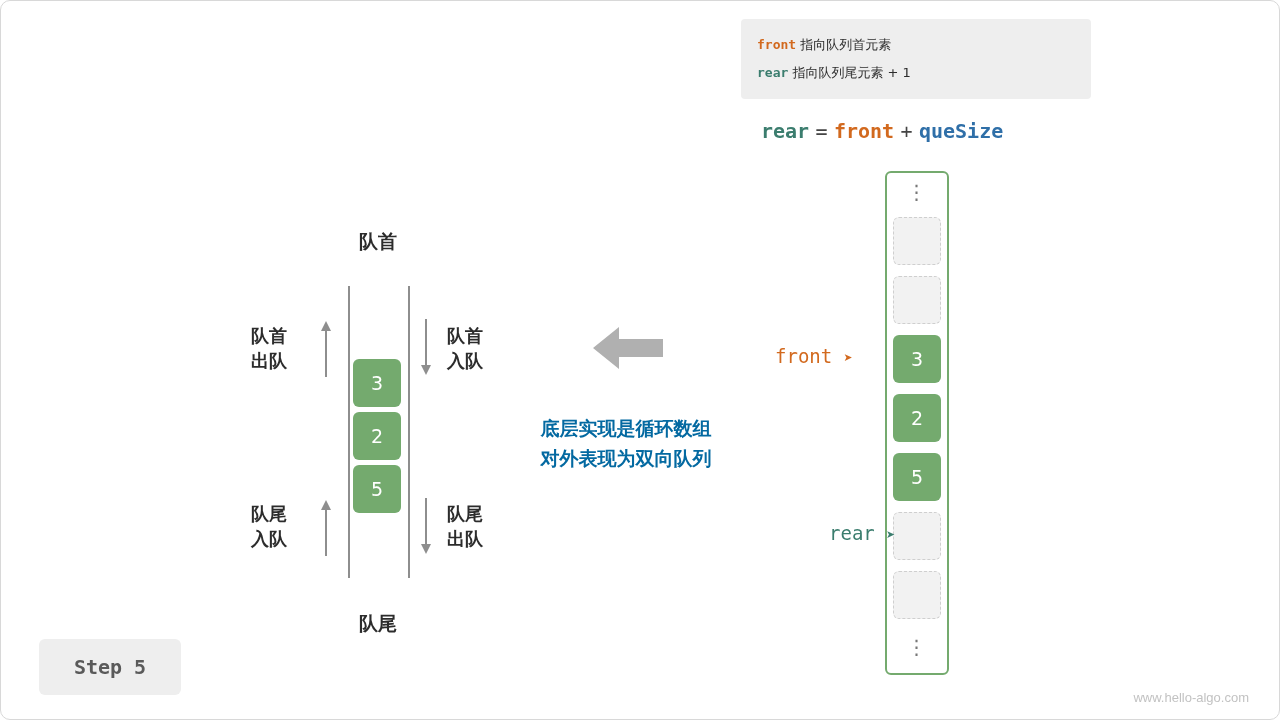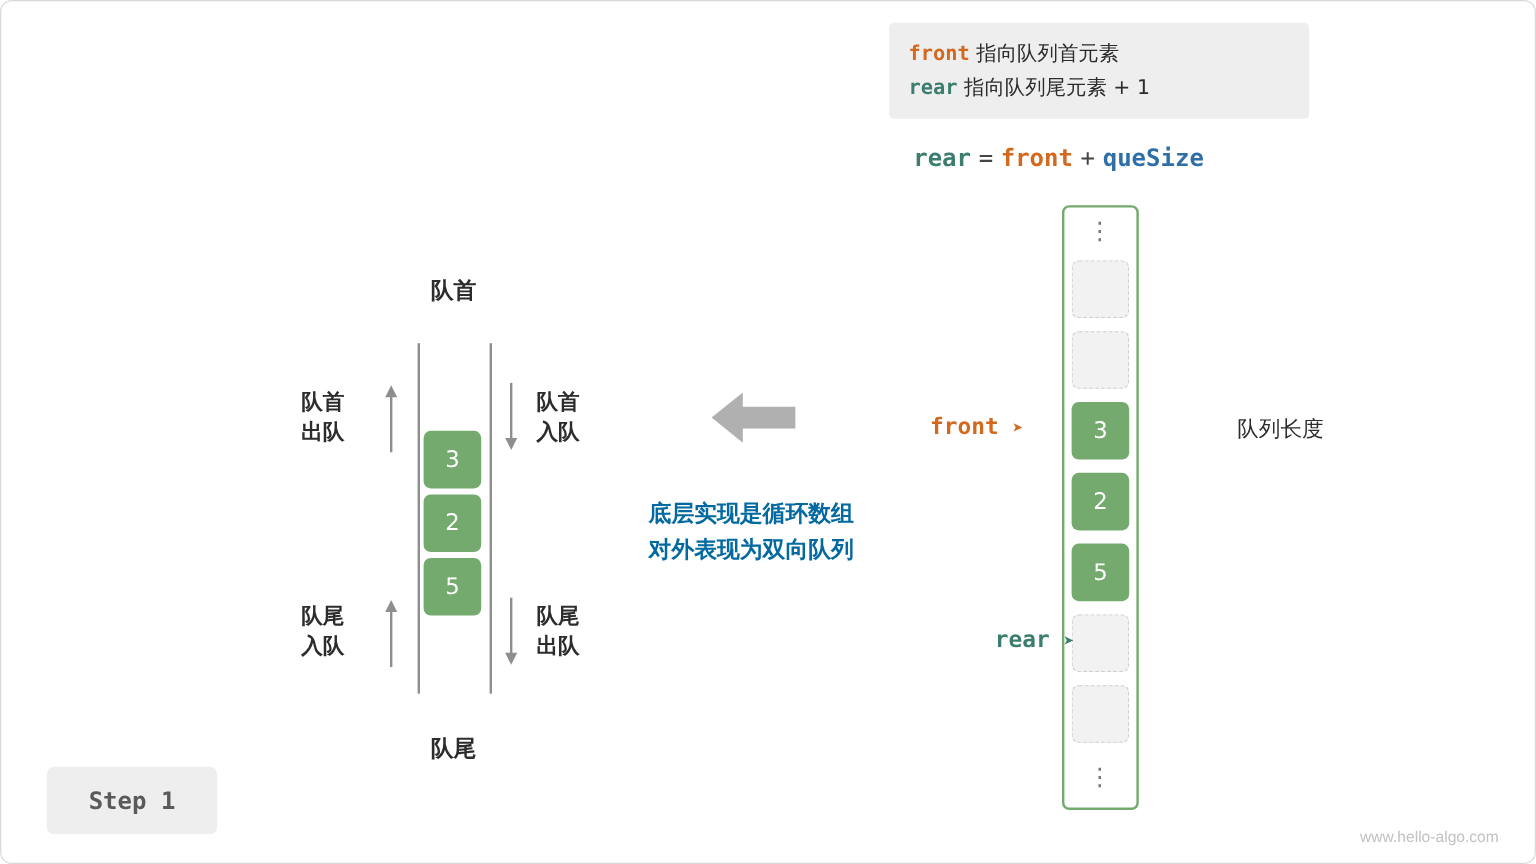--- a/index.html
+++ b/index.html
@@ -28,21 +28,21 @@
     position: absolute;
     left: 740px;
     top: 18px;
     width: 350px;
     padding: 12px 16px;
     box-sizing: border-box;
     background: #eeeeee;
     border-radius: 4px;
   }
   .legend-line {
-    font-size: 17px;
+    font-size: 13px;
     line-height: 28px;
     white-space: nowrap;
     color: #2c2c2c;
     font-family: "DejaVu Sans", "Liberation Sans", sans-serif;
   }
   .kw-front {
     color: #d2691e;
     font-weight: bold;
     font-family: "DejaVu Sans Mono", "Liberation Mono", monospace;
   }
@@ -187,21 +187,21 @@
     display: flex;
     align-items: center;
     justify-content: center;
     font-size: 19px;
     box-sizing: border-box;
   }
 
   .ptr-label {
     position: absolute;
     font-size: 19px;
-    font-weight: bold;
+    font-weight: normal;
     font-family: "DejaVu Sans Mono", "Liberation Mono", monospace;
     white-space: nowrap;
   }
   .ptr-front { color: #d2691e; }
   .ptr-rear  { color: #3b7d6e; }
 
   
   .size-text {
     position: absolute;
     left: 1030px;
@@ -333,20 +333,19 @@
   <div class="ptr-label ptr-front" style="left:774px; top:344px;">
     <span>front</span>
     <span style="font-size:15px;">➤</span>
   </div>
   <div class="ptr-label ptr-rear" style="left:828px; top:521px;">
     <span>rear</span>
     <span style="font-size:15px;">➤</span>
   </div>
 
   <div class="size-text">
-    <div>队列长度</div>
-  </div>
-
-  <div class="step-badge">Step 1</div>
+  </div>
+
+  <div class="step-badge">Step 5</div>
 
   <div class="site-url">www.hello-algo.com</div>
 
 </div>
 
 </body></html>

